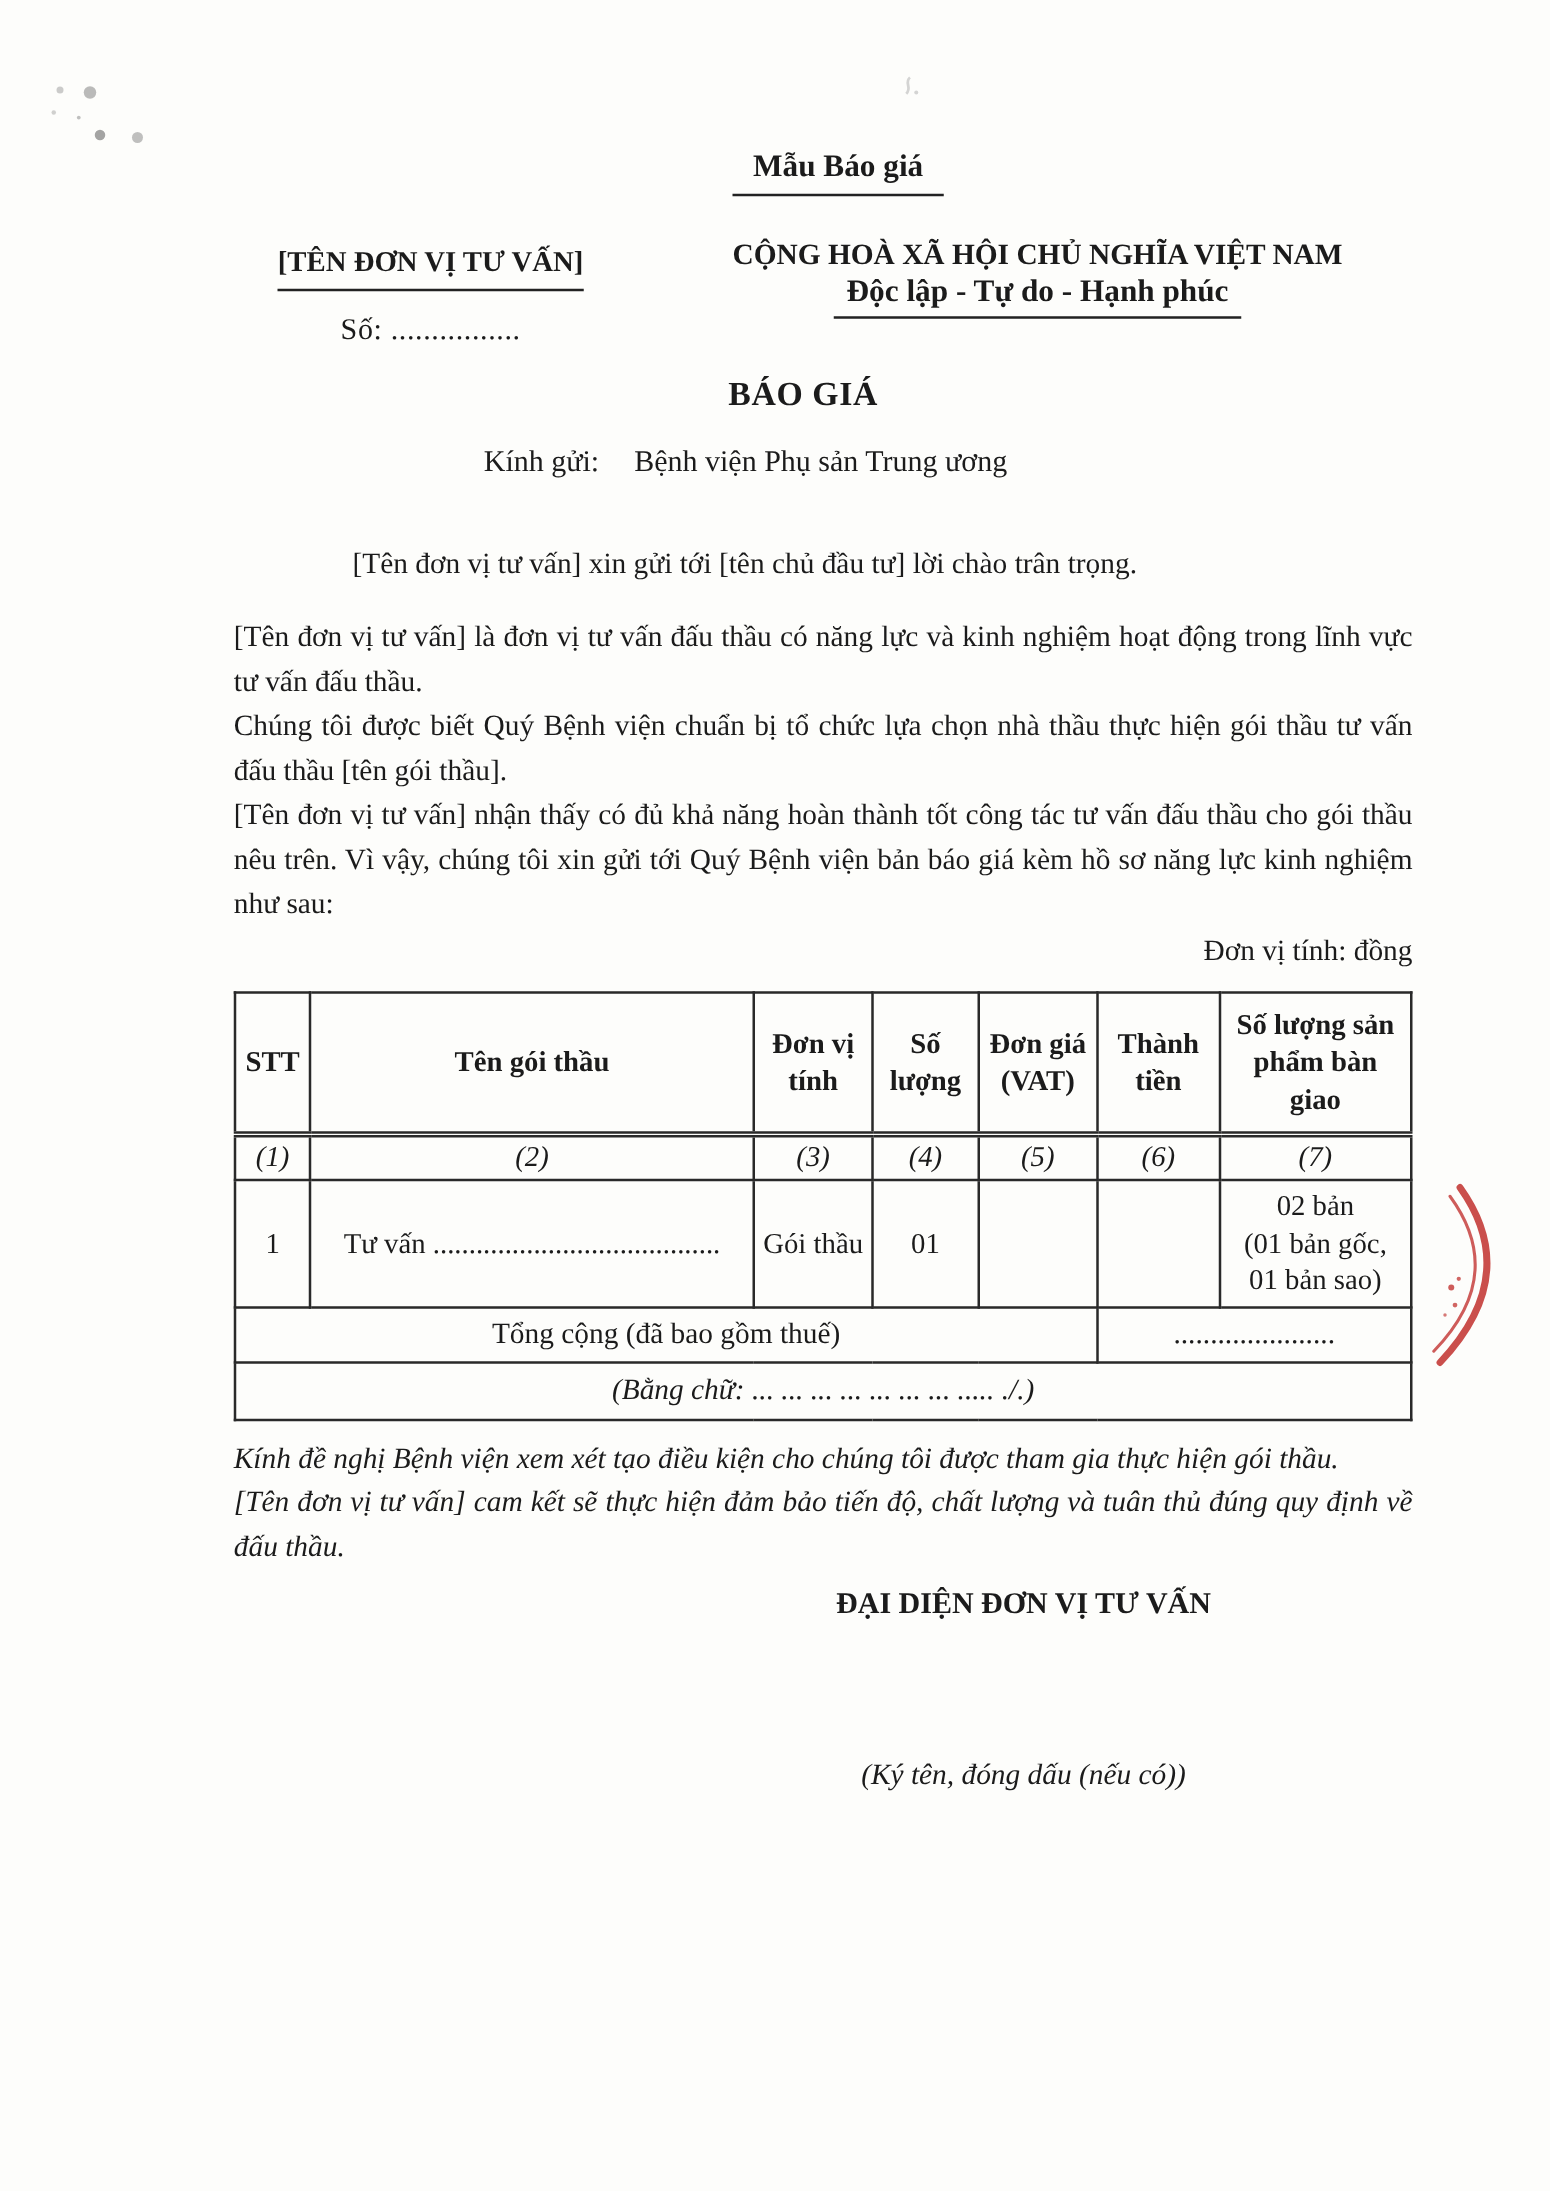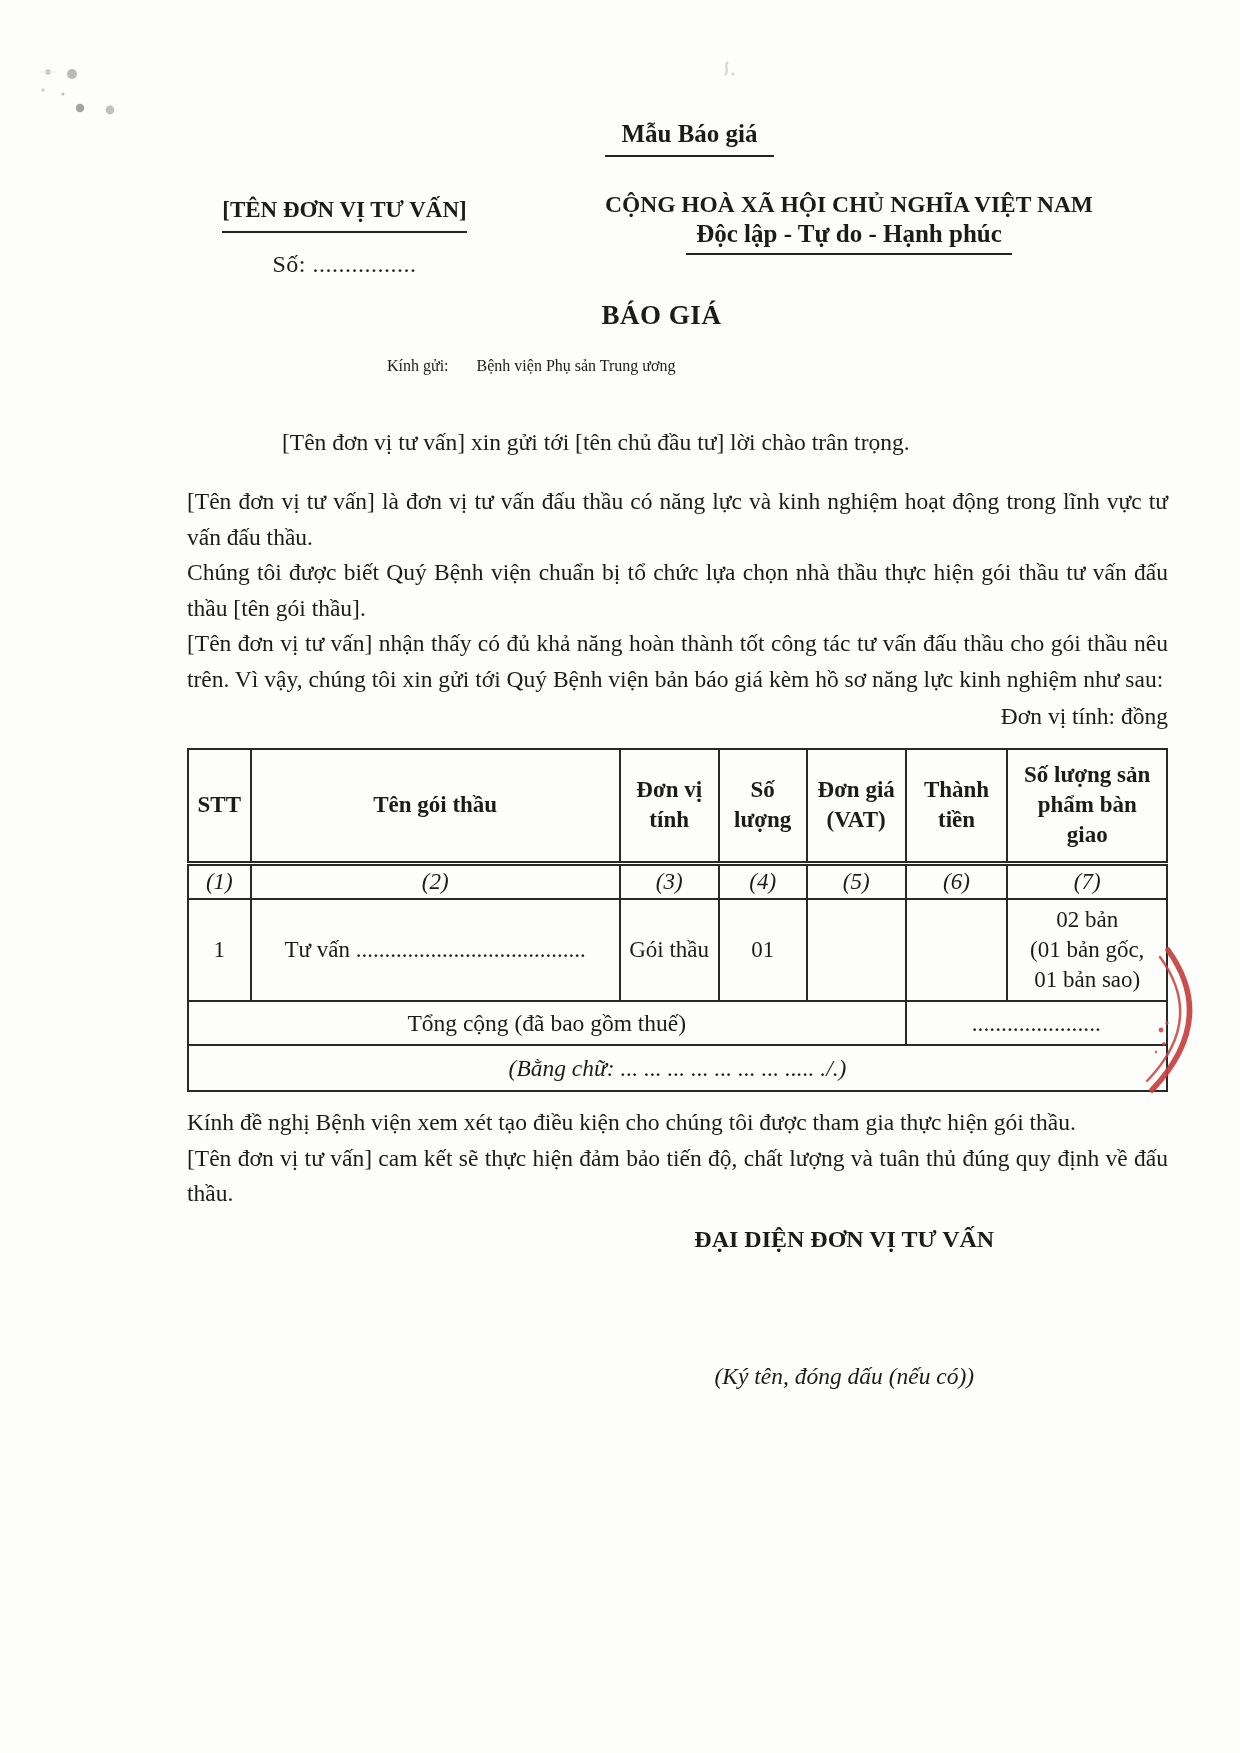--- a/index.html
+++ b/index.html
@@ -6,21 +6,21 @@
   html, body { margin: 0; padding: 0; background: #ffffff; }
   .page {
     position: relative;
     width: 1240px;
     height: 1753px;
     margin: 0 auto;
     background: #fdfdfb;
     font-family: "Liberation Serif", "DejaVu Serif", serif;
     color: #1b1b1b;
     font-size: 23px;
-    padding: 120px 72px 0 187px;
+    padding: 120px 110px 0 187px;
     overflow: hidden;
   }
   
   .form-title-wrap { text-align: center; margin-bottom: 34px; }
   .form-title {
     display: inline-block;
     font-weight: bold;
     font-size: 25px;
     border-bottom: 2.5px solid #222;
     padding: 0 16px 7px 16px;
@@ -42,21 +42,21 @@
   .motto {
     display: inline-block;
     font-weight: bold;
     font-size: 25px;
     border-bottom: 2.5px solid #222;
     padding: 2px 10px 5px 10px;
   }
   .date-line { margin-top: 14px; font-style: italic; font-size: 23.5px; }
   
   .doc-title { margin-top: 22px; text-align: center; font-weight: bold; font-size: 27px; letter-spacing: .5px; transform: translateX(-16px); }
-  .salutation { margin-top: 26px; margin-left: 200px; font-size: 16px; }
+  .salutation { margin-top: 26px; margin-left: 200px; font-size: 24px; }
   .salutation .recipient { margin-left: 28px; }
   .intro { margin-top: 54px; text-indent: 95px; font-size: 23.5px; }
   
   .body-paras { margin-top: 28px; }
   .body-paras p, .closing-paras p {
     margin: 0;
     text-align: justify;
     font-size: 23.5px;
     line-height: 35.5px;
   }
@@ -82,21 +82,21 @@
   tr.colnum-row td { font-style: italic; border-top: 5px double #292929; padding: 0 4px; }
   tr.data-row { height: 102px; }
   td.cell-name { text-align: left; padding-left: 14px; }
   td.cell-deliv { white-space: pre-line; }
   tr.total-row { height: 44px; }
   tr.total-row td { font-size: 23.5px; }
   tr.words-row { height: 46px; }
   tr.words-row td { font-style: italic; font-size: 23.5px; }
   .bold { font-weight: normal; }
   
-  .closing-paras { margin-top: 13px; }
+  .closing-paras { margin-top: 13px; font-style: italic; }
   .sig-title {
     margin-top: 14px;
     margin-left: 45%;
     width: 44%;
     text-align: center;
     font-weight: bold;
     font-size: 24px;
   }
   .sig-note {
     margin-top: 110px;

